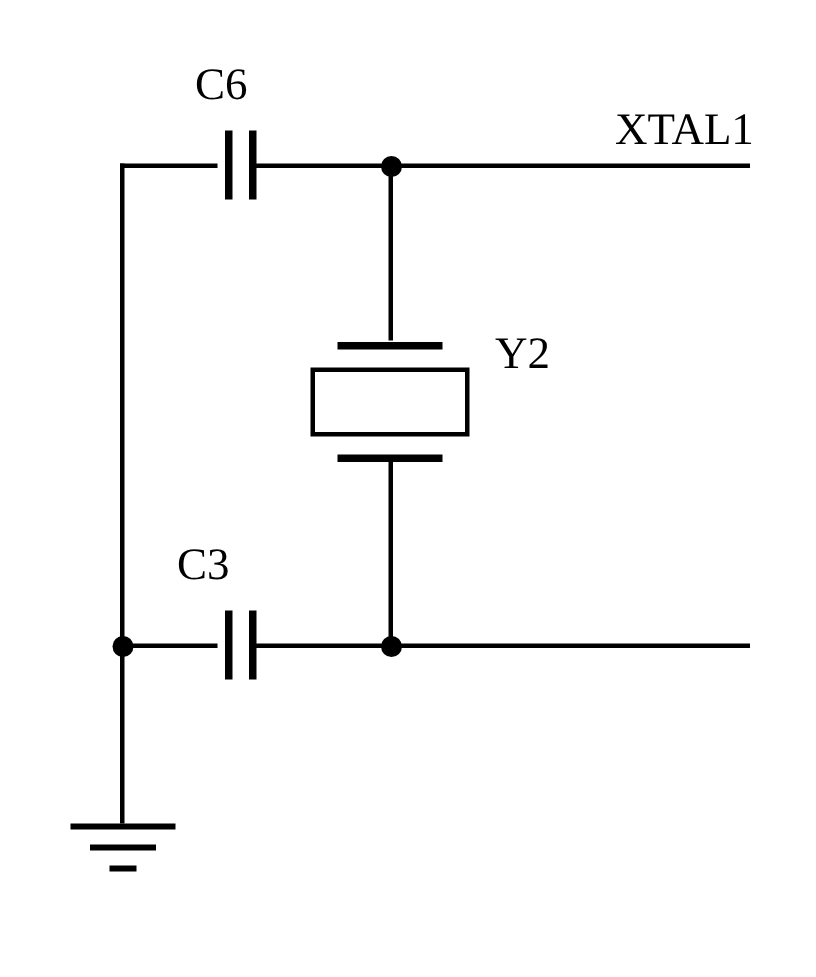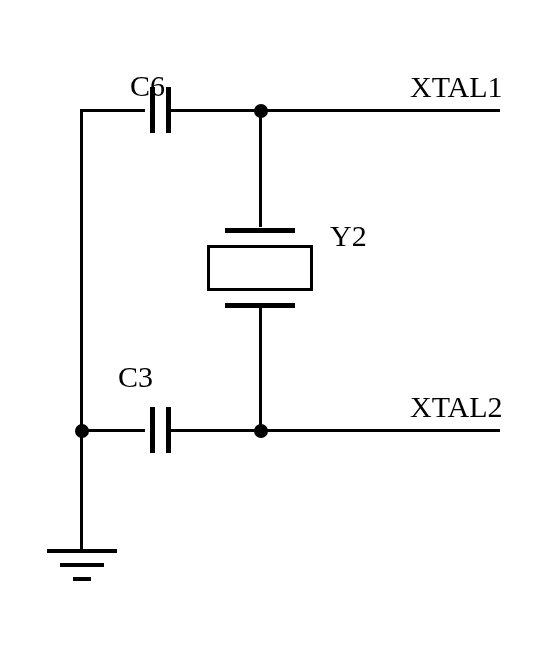--- a/index.html
+++ b/index.html
@@ -121,19 +121,18 @@
   <div class="node" style="left:241px; top:91px;"></div>
   <div class="node" style="left:241px; top:411px;"></div>
   <div class="node" style="left:62px; top:411px;"></div>
 
   <div class="ground" style="left:62px; top:529px;">
     <div class="bar" style="width:70px; top:0;"></div>
     <div class="bar" style="width:44px; top:14px;"></div>
     <div class="bar" style="width:18px; top:28px;"></div>
   </div>
 
-  <div class="label" style="left:110px; top:20px;margin-top:29px;">C6</div>
+  <div class="label" style="left:110px; top:20px;">C6</div>
   <div class="label" style="left:98px; top:340px;">C3</div>
   <div class="label" style="left:310px; top:199px;">Y2</div>
   <div class="label" style="left:390px; top:50px;">XTAL1</div>
-  <div class="label" style="left:390px; top:370px;">XTAL2</div>
 
 </div>
 
 </body></html>

